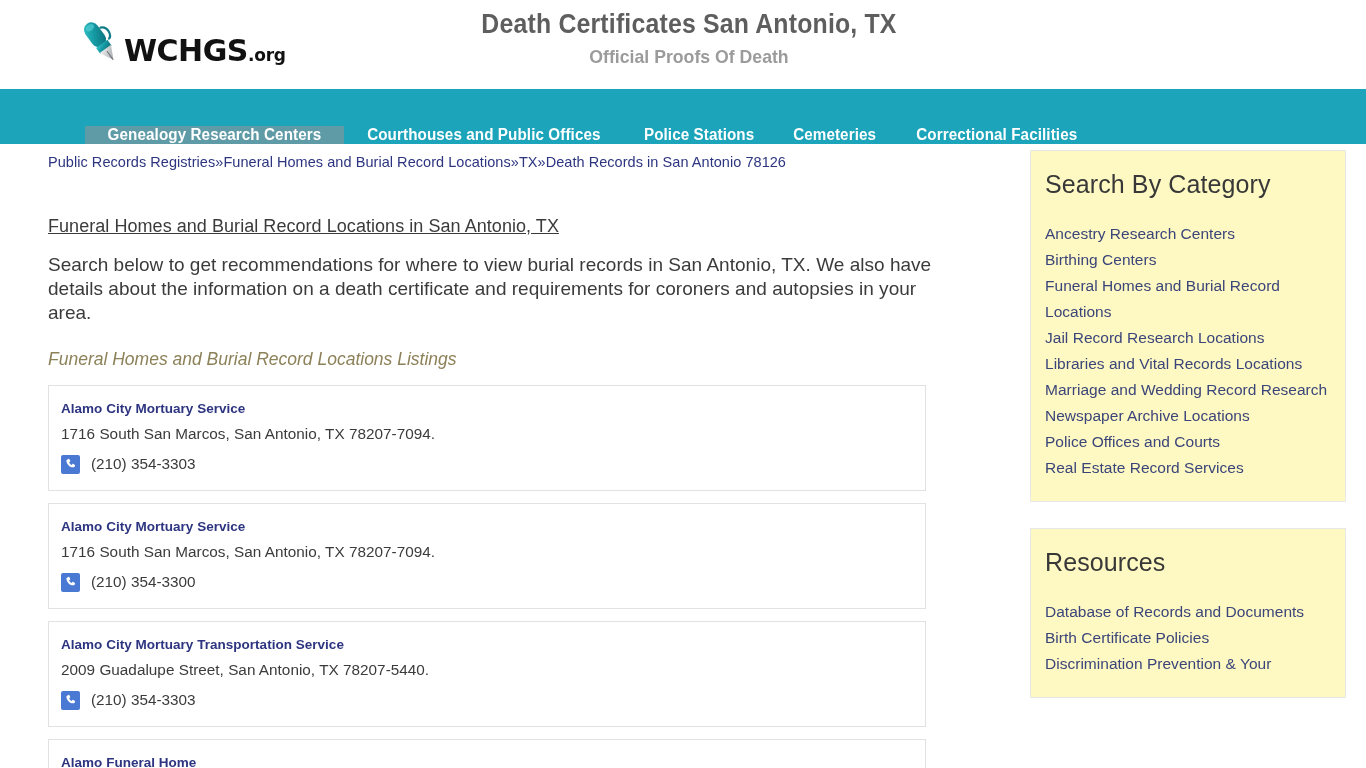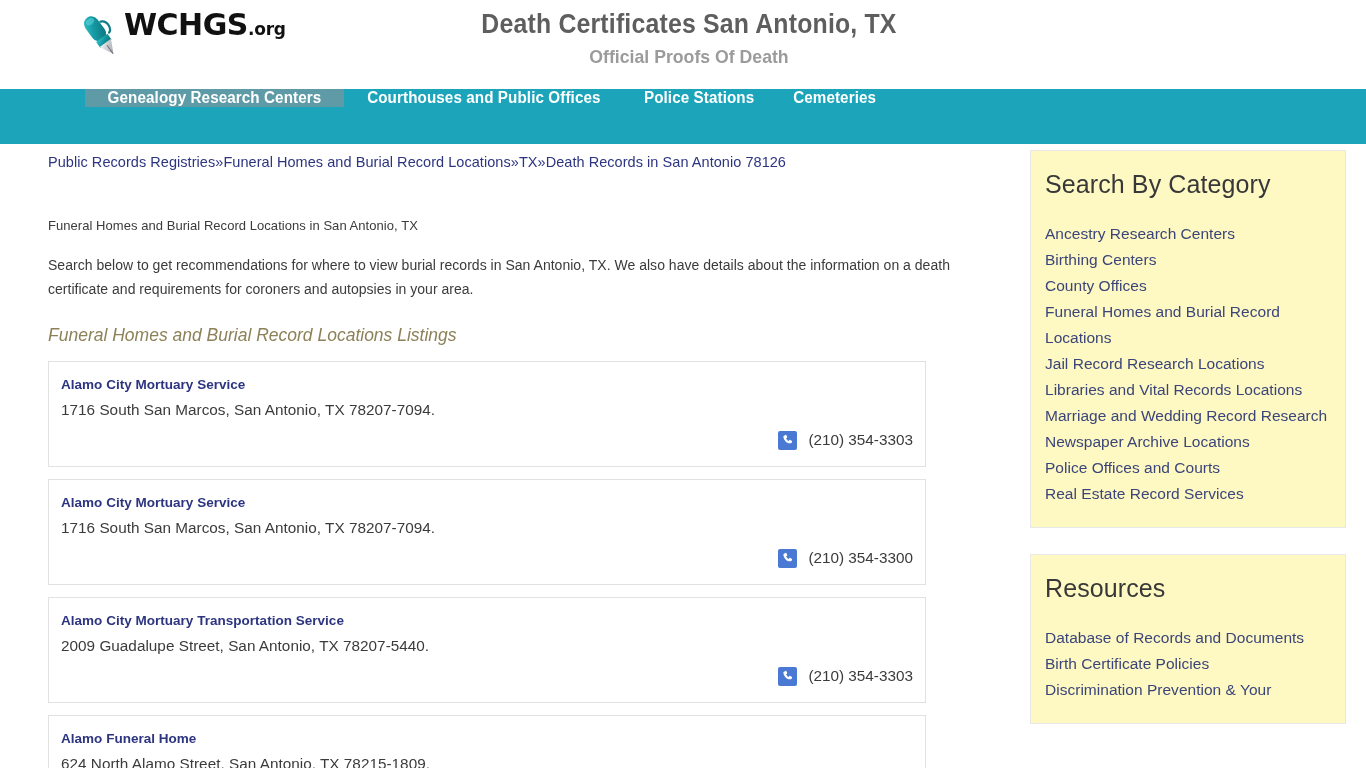--- a/index.html
+++ b/index.html
@@ -20,21 +20,21 @@
     position: relative;
     height: 89px;
     background: #ffffff;
     display: block;
   }
   .logo-wrap {
     position: absolute;
     left: 72px;
     top: 10px;
     display: flex;
-    align-items: flex-start;
+    align-items: flex-end;
     height: 56px;
     text-decoration: none;
   }
   .logo-pen {
     width: 54px;
     height: 50px;
     display: block;
     flex: 0 0 auto;
   }
   .logo-text {
@@ -81,21 +81,21 @@
     padding: 0;
     line-height: 26px;
     transform: scaleX(0.93);
   }
 
   
   .main-nav {
     height: 55px;
     background: #1ba4ba;
     display: flex;
-    align-items: flex-start;
+    align-items: flex-end;
     padding-left: 85px;
     overflow: hidden;
   }
   .nav-item {
     display: flex;
     align-items: center;
     padding: 0 17px;
     color: #ffffff;
     font-family: "Liberation Sans Narrow", "Liberation Sans", sans-serif;
     font-size: 16px;
@@ -140,29 +140,30 @@
   }
   .breadcrumb a {
     color: #2d3580;
     text-decoration: none;
     cursor: pointer;
   }
   .breadcrumb .sep { color: #2d3580; }
 
   
   h1.page-heading {
-    font-size: 13px;
+    font-size: 18px;
     font-weight: normal;
     color: #3b3b3b;
     margin: 41px 0 0 0;
     line-height: 26px;
     letter-spacing: 0.05px;
+    text-decoration: underline;
   }
   p.intro {
-    font-size: 14px;
+    font-size: 19px;
     color: #3b3b3b;
     line-height: 24px;
     margin: 14px 0 0 0;
     max-width: 910px;
     letter-spacing: 0.02px;
   }
   h2.listings-heading {
     font-size: 17.5px;
     font-weight: normal;
     color: #8c8158;
@@ -194,21 +195,20 @@
     font-size: 15.3px;
     color: #3b3b3b;
     line-height: 22px;
     margin-top: 5px;
     letter-spacing: 0.02px;
   }
   .listing-phone-row {
     display: flex;
     align-items: center;
     margin-top: 9px;
-    justify-content: flex-end;
   }
   .phone-icon {
     width: 19px;
     height: 19px;
     background: #4a79d4;
     border-radius: 2px;
     display: inline-flex;
     align-items: center;
     justify-content: center;
     flex: 0 0 auto;
@@ -290,20 +290,23 @@
     </a>
   <a class="nav-item" href="#">
       <span>Courthouses and Public Offices</span>
     </a>
   <a class="nav-item" href="#">
       <span>Police Stations</span>
     </a>
   <a class="nav-item" href="#">
       <span>Cemeteries</span>
     </a>
+  <a class="nav-item" href="#">
+      <span>Correctional Facilities</span>
+    </a>
 </nav>
 
 <div class="page">
 
   <main class="content-col">
 
     <div class="breadcrumb"><a href="#">Public Records Registries</a><span class="sep">»</span><a href="#">Funeral Homes and Burial Record Locations</a><span class="sep">»</span><a href="#">TX</a><span class="sep">»</span><a href="#">Death Records in San Antonio 78126</a></div>
 
     <h1 class="page-heading">Funeral Homes and Burial Record Locations in San Antonio, TX</h1>
     <p class="intro">Search below to get recommendations for where to view burial records in San Antonio, TX. We also have details about the information on a death certificate and requirements for coroners and autopsies in your area.</p>
@@ -359,21 +362,20 @@
     </section>
   </main>
 
   <aside class="side-col">
 
     <section class="side-card">
       <h2 class="side-title">Search By Category</h2>
       <nav class="side-links">
         <a href="#">Ancestry Research Centers</a>
         <a href="#">Birthing Centers</a>
-        <a href="#">County Offices</a>
         <a href="#">Funeral Homes and Burial Record Locations</a>
         <a href="#">Jail Record Research Locations</a>
         <a href="#">Libraries and Vital Records Locations</a>
         <a href="#">Marriage and Wedding Record Research</a>
         <a href="#">Newspaper Archive Locations</a>
         <a href="#">Police Offices and Courts</a>
         <a href="#">Real Estate Record Services</a>
       </nav>
     </section>
 

